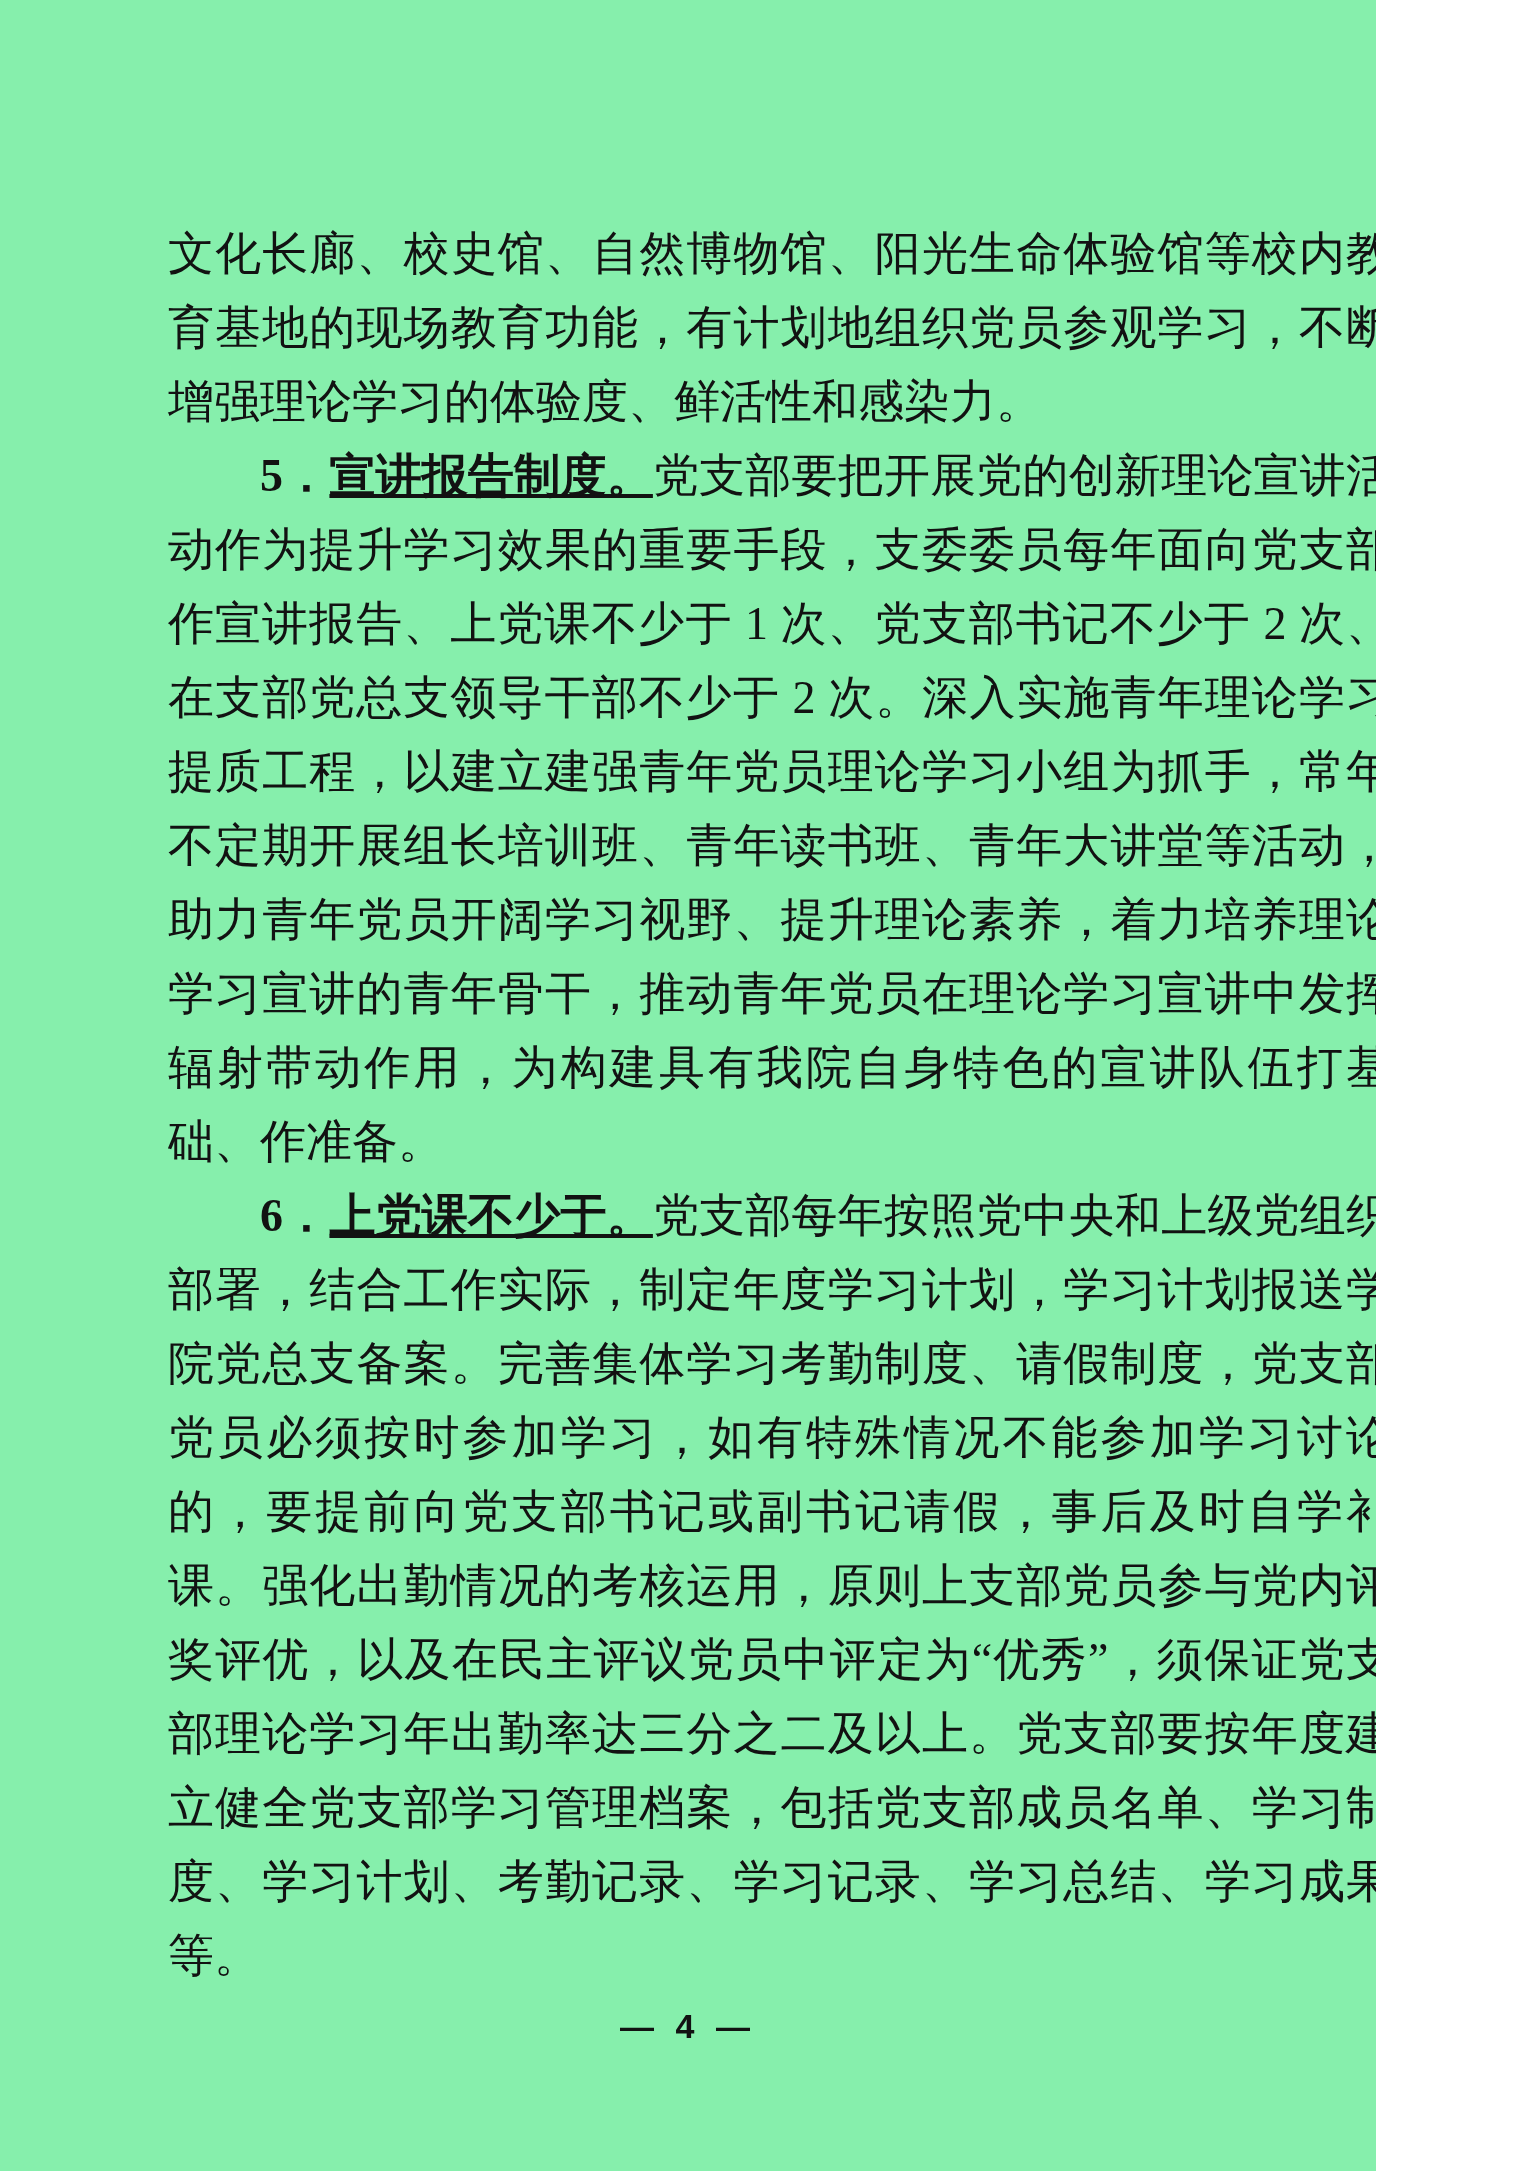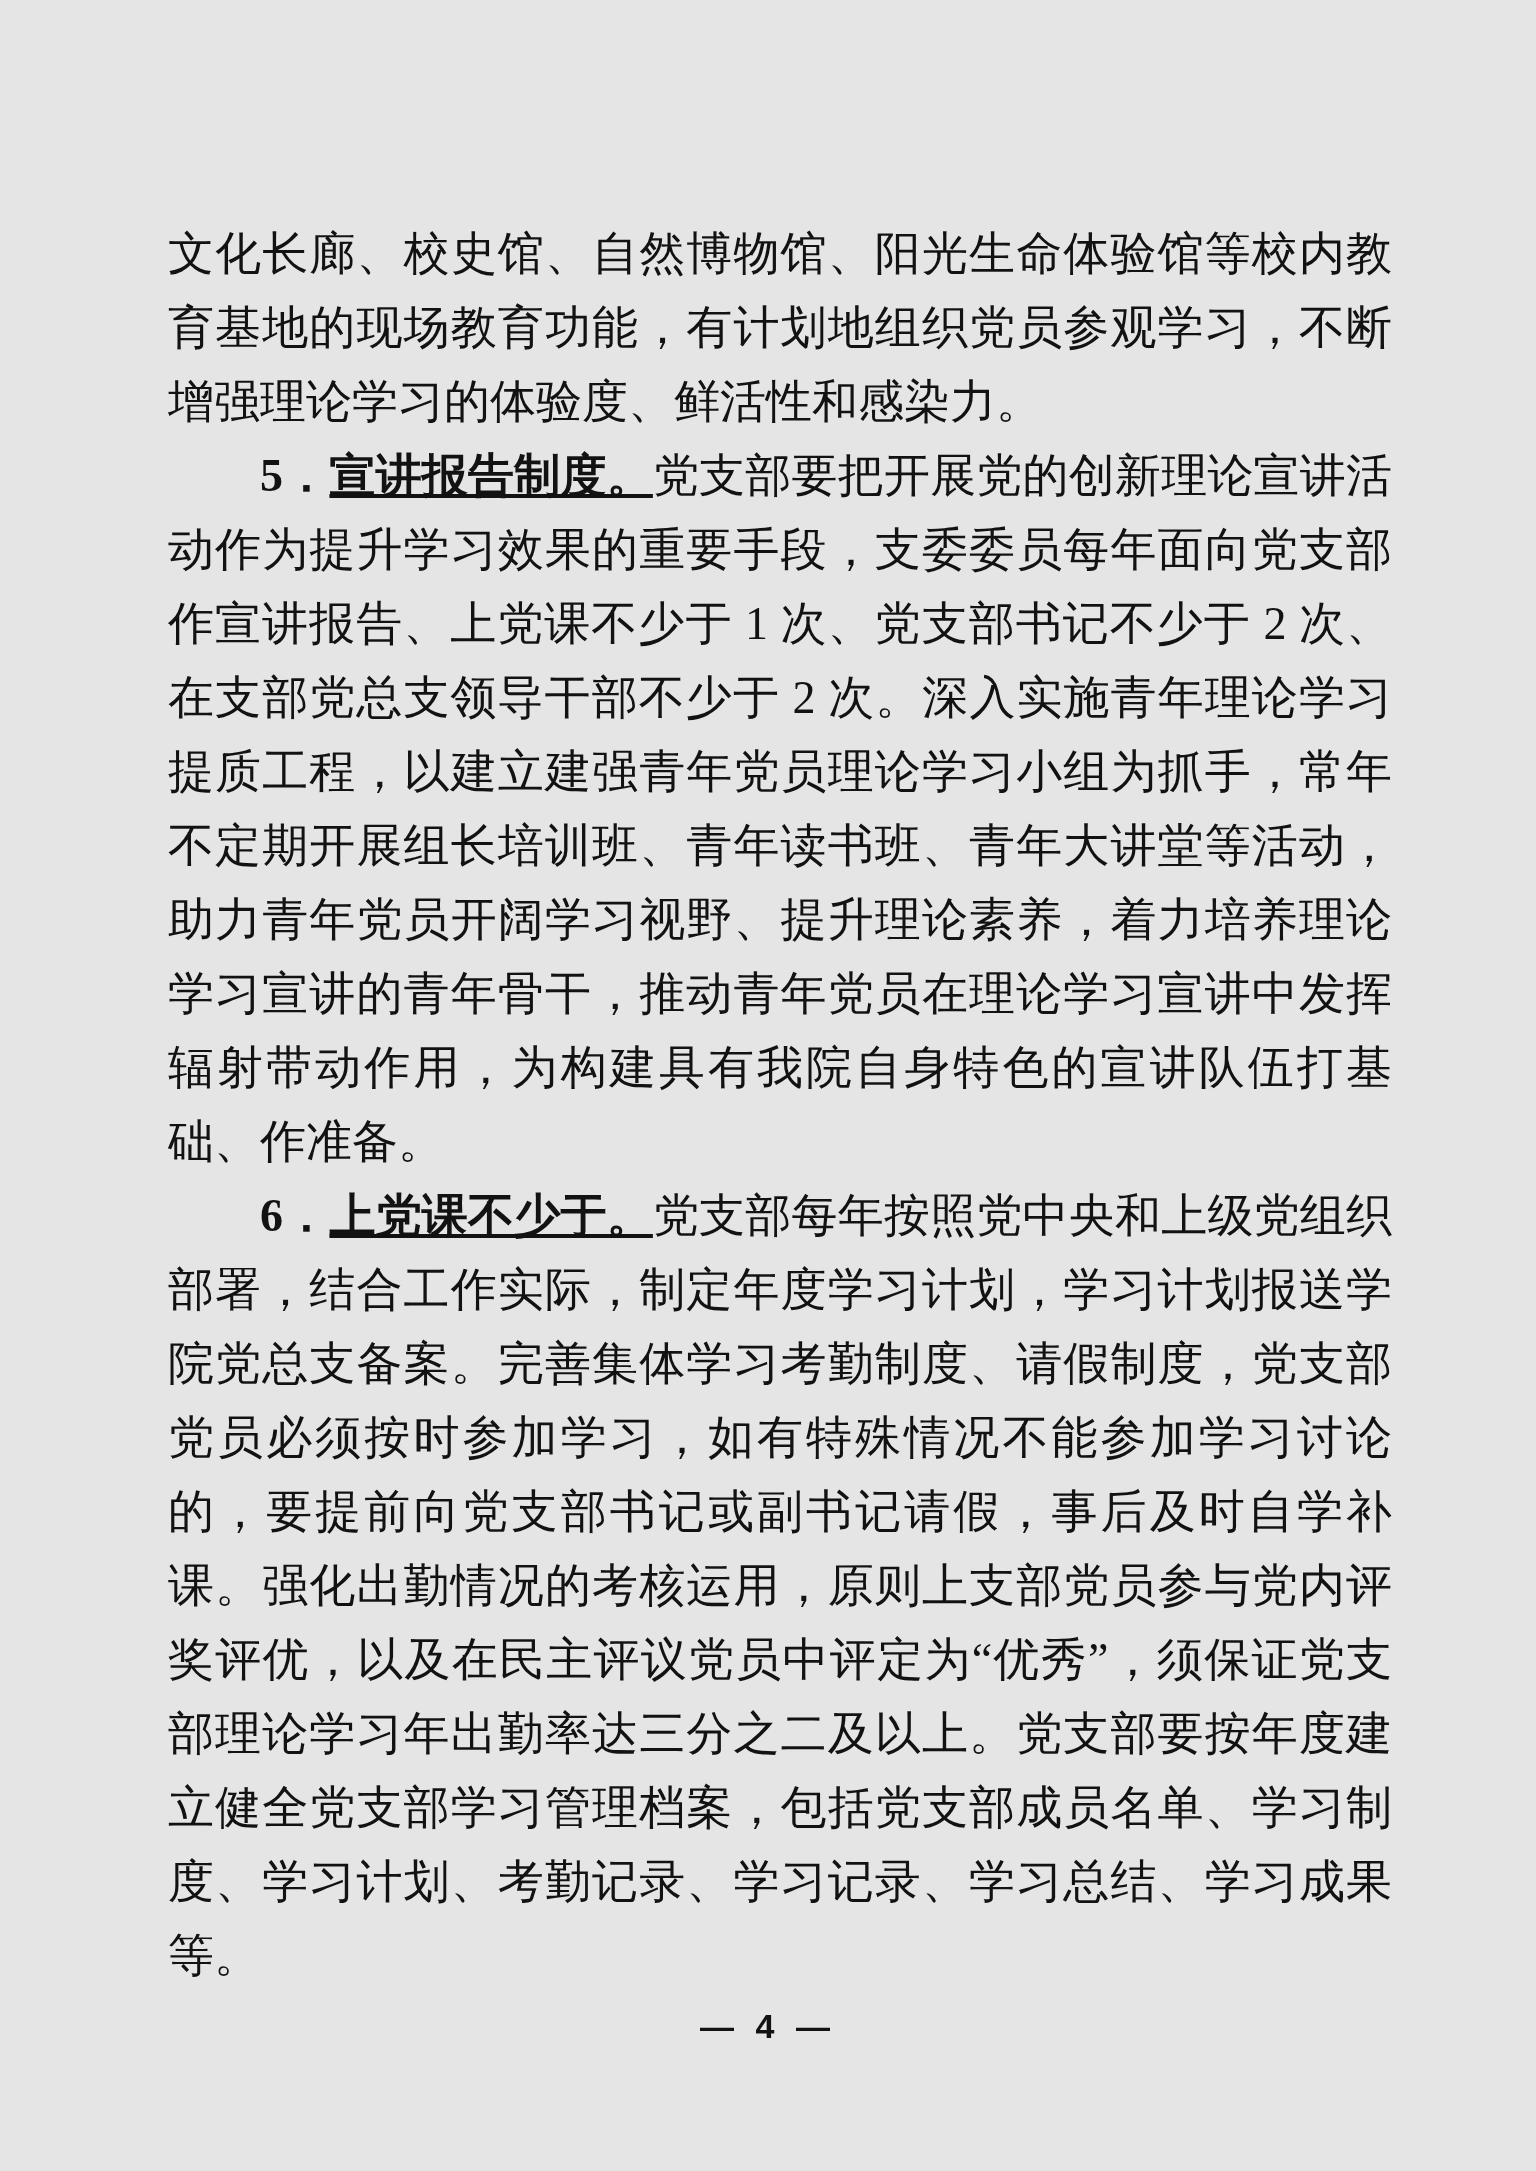--- a/index.html
+++ b/index.html
@@ -2,23 +2,23 @@
 <html><head>
 <meta charset="utf-8">
 <style>
   html, body {
     margin: 0;
     padding: 0;
     background: #ffffff;
   }
   .page {
     position: relative;
-    width: 1536px;
+    width: 1376px;
     height: 2171px;
-    background: #e5e5e5;
+    background: #86efac;
     overflow: hidden;
     font-family: "Liberation Serif", serif;
     color: #121212;
   }
   .text-block {
     position: absolute;
     left: 168px;
     top: 217px;
     width: 1224px;
   }

